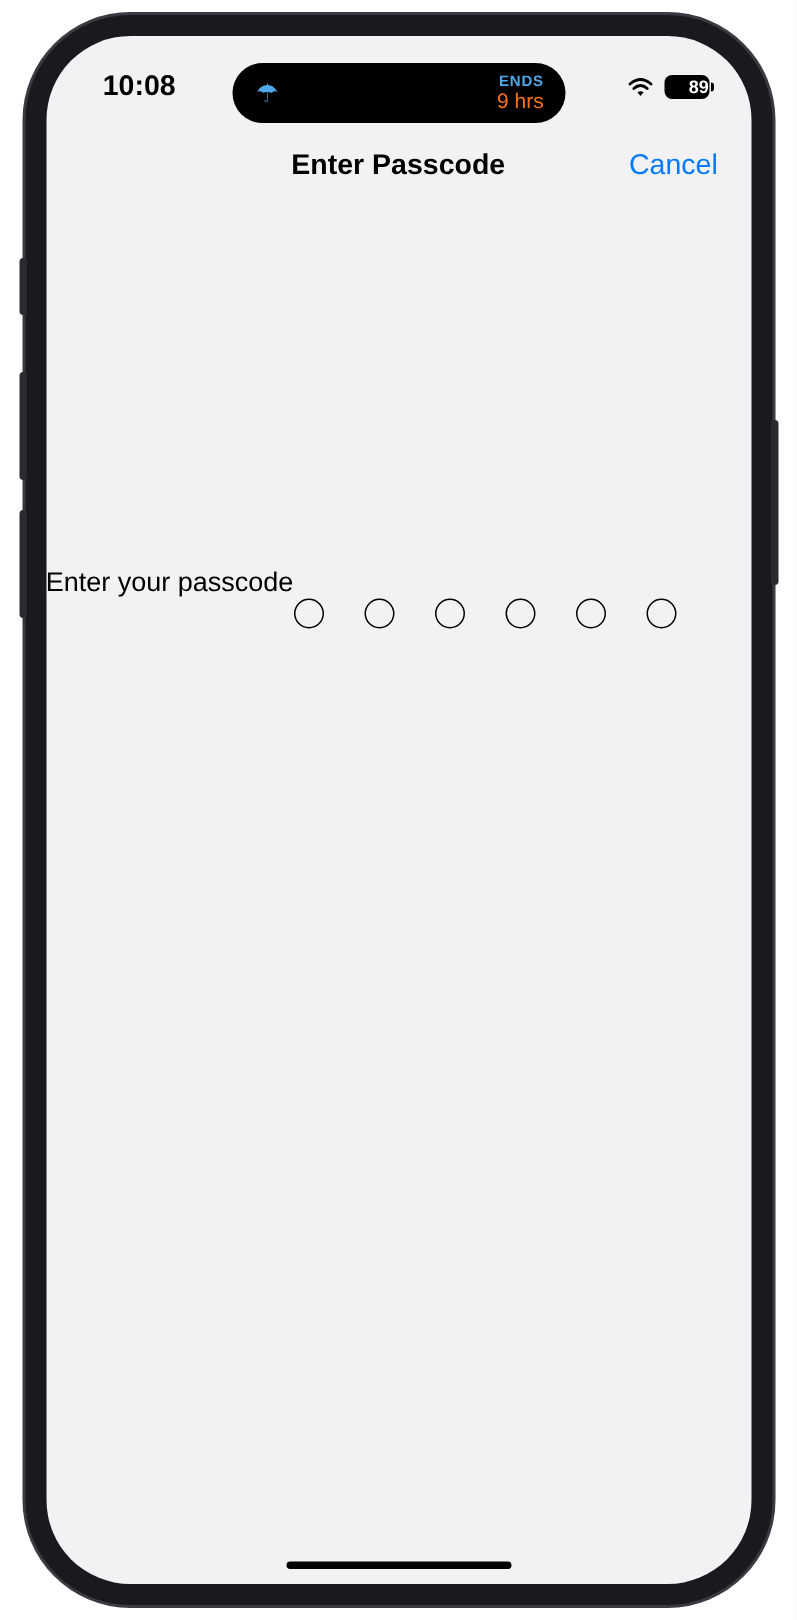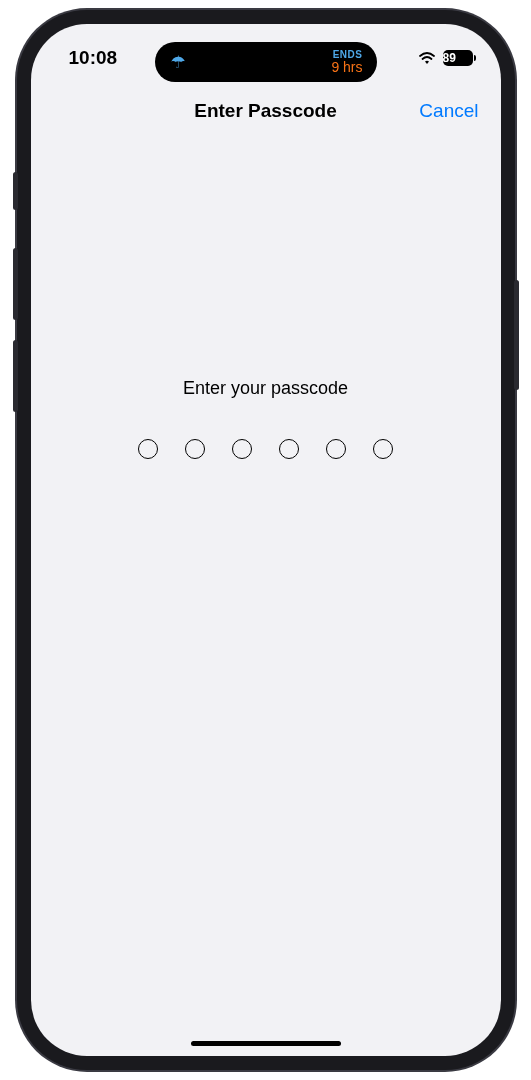--- a/index.html
+++ b/index.html
@@ -111,21 +111,21 @@
     }
     
     .wifi-icon {
       width: 18px;
       height: 14px;
     }
     
     .battery-badge {
       display: flex;
       align-items: center;
-      justify-content: flex-start;
+      justify-content: flex-end;
       width: 30px;
       height: 16px;
       background: #000;
       border-radius: 5px;
       position: relative;
     }
     
     .battery-badge::after {
       content: '';
       position: absolute;
@@ -162,21 +162,21 @@
       position: absolute;
       right: 22px;
       font-size: 19px;
       color: #007aff;
       cursor: pointer;
     }
     
     
     .content {
       display: flex;
-      flex-direction: column;
+      flex-direction: row;
       align-items: center;
       padding-top: 238px;
     }
     
     .prompt-text {
       font-size: 18px;
       color: #000;
       margin-bottom: 40px;
     }
     

